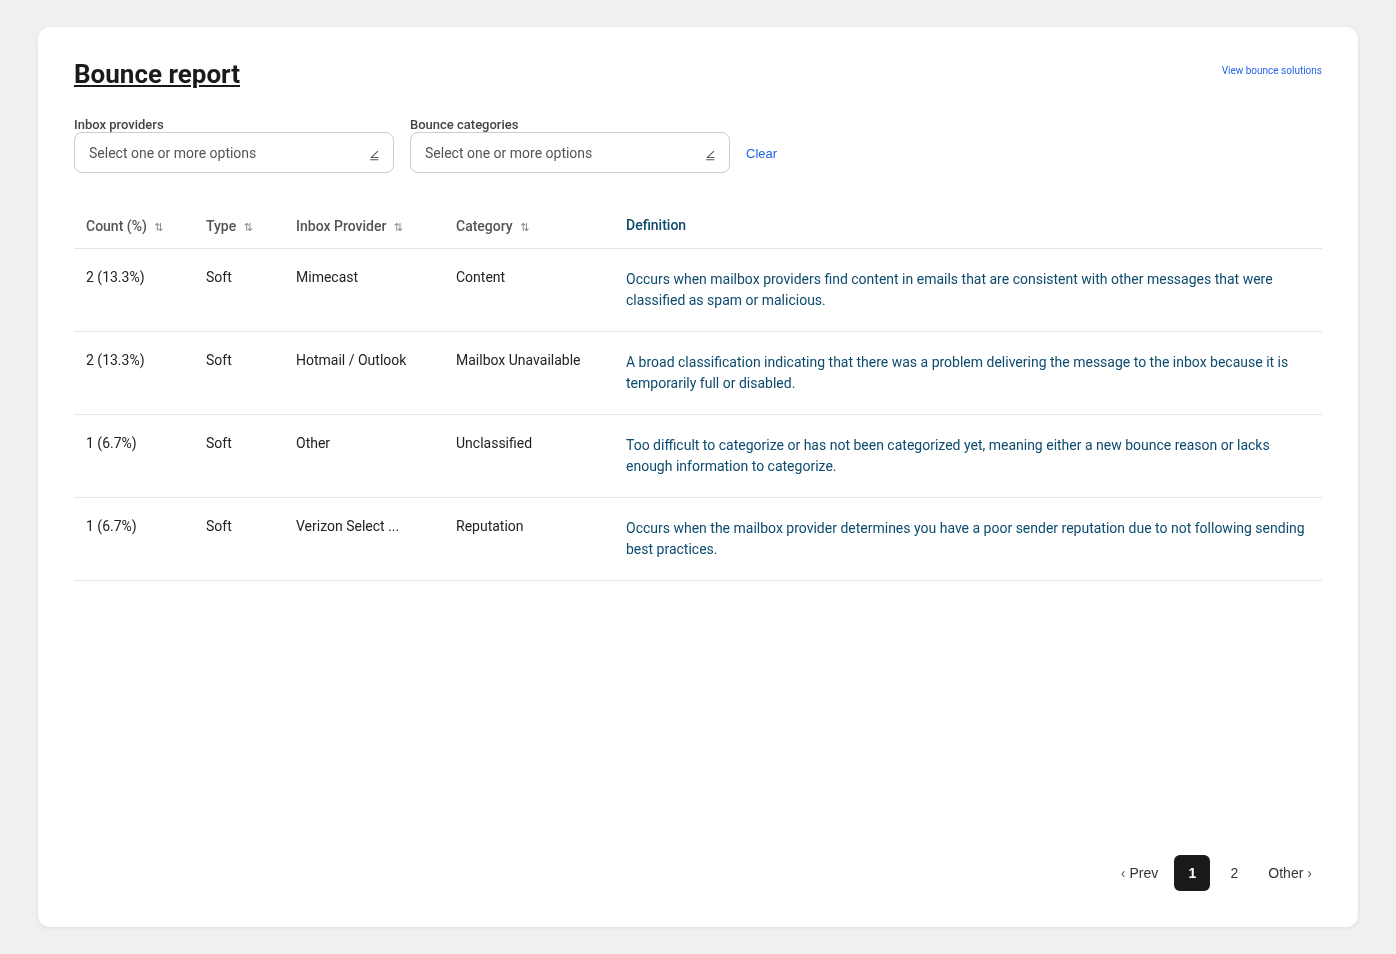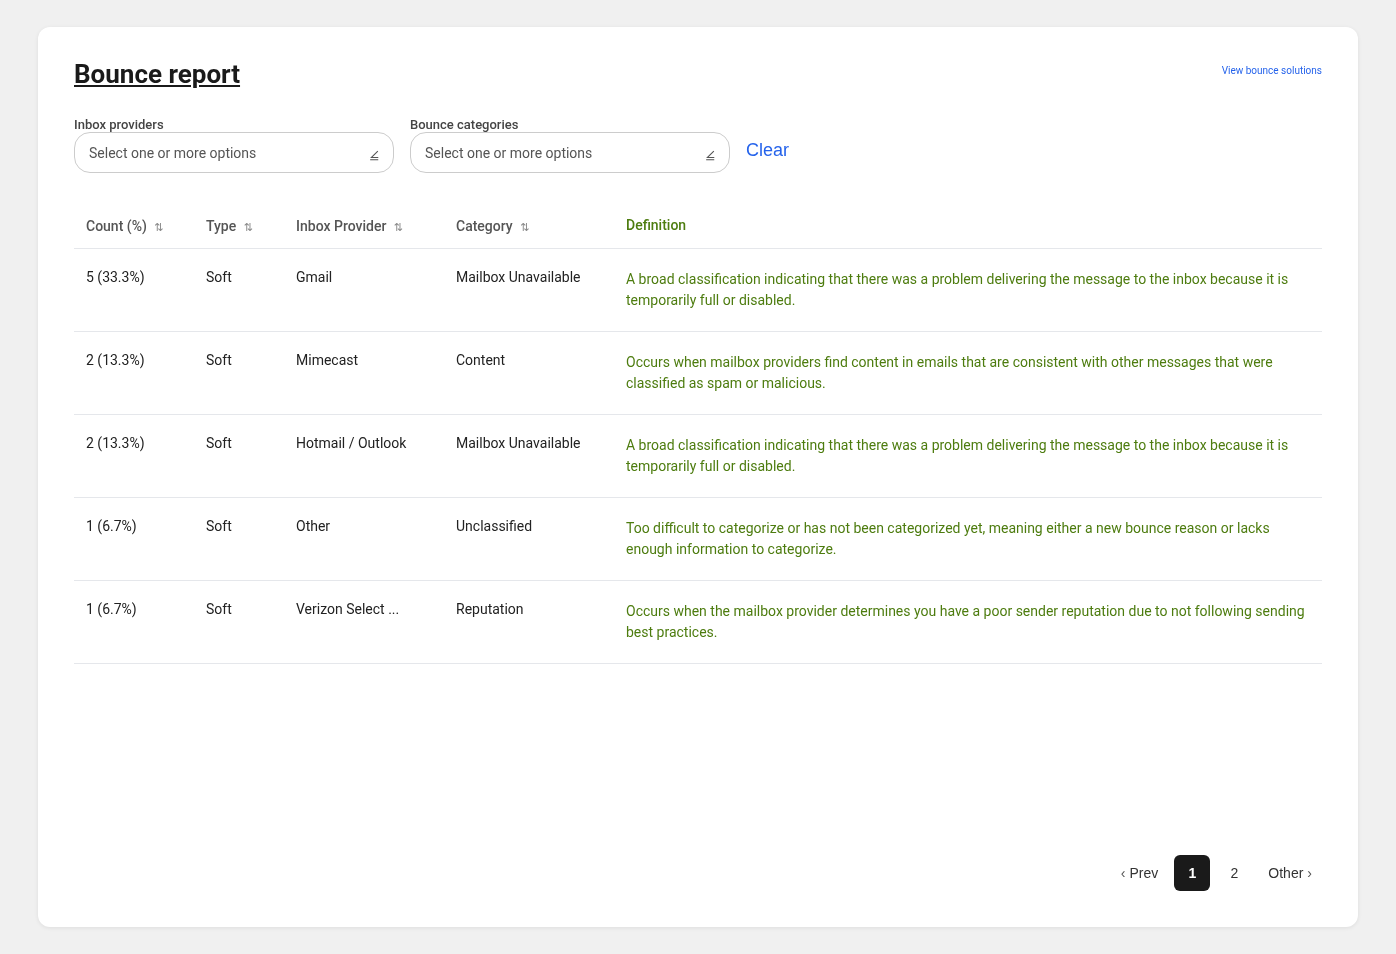--- a/index.html
+++ b/index.html
@@ -55,37 +55,37 @@
     .filter-label {
       font-size: 13px;
       font-weight: 500;
       color: #444;
     }
     .filter-select {
       display: flex;
       align-items: center;
       justify-content: space-between;
       border: 1.5px solid #ccc;
-      border-radius: 16px;
+      border-radius: 8px;
       padding: 10px 14px;
       font-size: 14px;
       color: #555;
       cursor: pointer;
       background: #fff;
       width: 320px;
       user-select: none;
     }
     .filter-select .chevron {
       font-size: 16px;
       color: #555;
       margin-left: 8px;
     }
     .clear-btn {
       color: #2563eb;
-      font-size: 18px;
+      font-size: 13px;
       cursor: pointer;
       padding-bottom: 12px;
       background: none;
       border: none;
     }
     .table-container {
       flex: 1;
     }
     table {
       width: 100%;
@@ -117,21 +117,21 @@
     tbody tr {
       border-bottom: 1px solid #e5e7eb;
     }
     tbody tr:last-child {
       border-bottom: 1px solid #e5e7eb;
     }
     .col-count { width: 120px; }
     .col-type { width: 90px; }
     .col-provider { width: 160px; }
     .col-category { width: 170px; }
-    .col-definition { width: auto; color: #4d7c0f; line-height: 1.5; }
+    .col-definition { width: auto; color: #0c4a6e; line-height: 1.5; }
     .pagination {
       display: flex;
       justify-content: flex-end;
       align-items: center;
       gap: 6px;
       margin-top: 32px;
       padding-bottom: 4px;
     }
     .pagination-btn {
       display: flex;
@@ -214,27 +214,20 @@
           <th class="col-category">
             <span>Category</span>
             <span class="sort-icon">⇅</span>
           </th>
           <th class="col-definition">
             <span>Definition</span>
           </th>
         </tr>
       </thead>
       <tbody id="table-body">
-      <tr>
-            <td class="col-count">5 (33.3%)</td>
-            <td class="col-type">Soft</td>
-            <td class="col-provider">Gmail</td>
-            <td class="col-category">Mailbox Unavailable</td>
-            <td class="col-definition">A broad classification indicating that there was a problem delivering the message to the inbox because it is temporarily full or disabled.</td>
-          </tr>
           <tr>
             <td class="col-count">2 (13.3%)</td>
             <td class="col-type">Soft</td>
             <td class="col-provider">Mimecast</td>
             <td class="col-category">Content</td>
             <td class="col-definition">Occurs when mailbox providers find content in emails that are consistent with other messages that were classified as spam or malicious.</td>
           </tr>
           <tr>
             <td class="col-count">2 (13.3%)</td>
             <td class="col-type">Soft</td>

